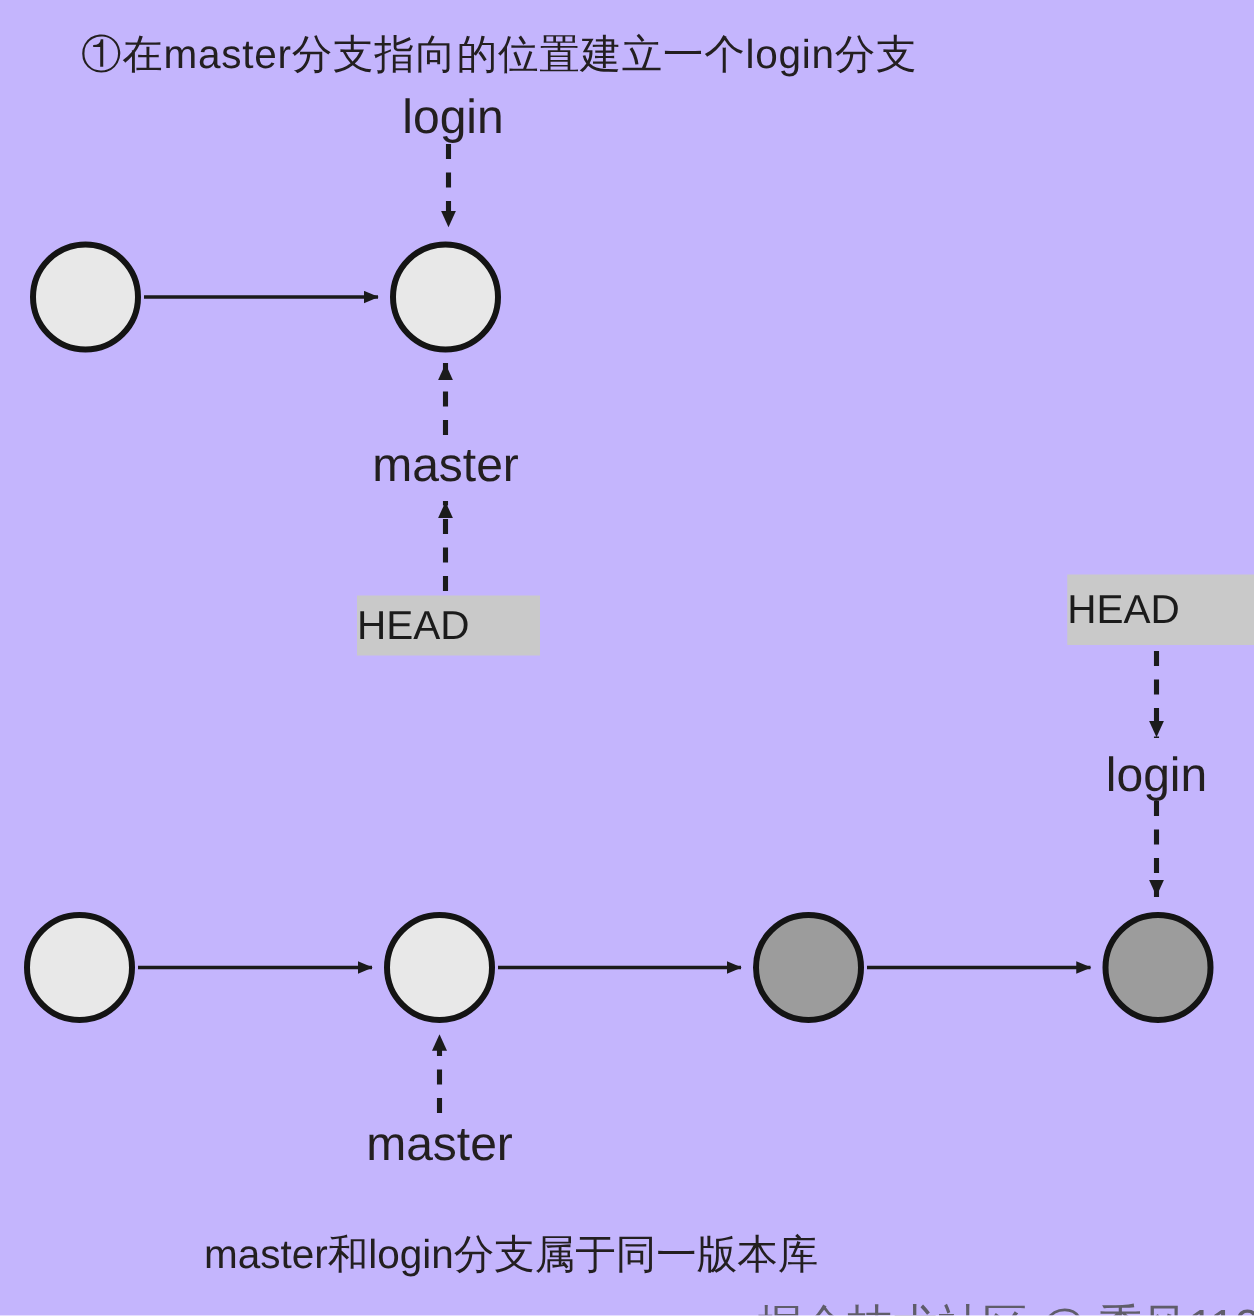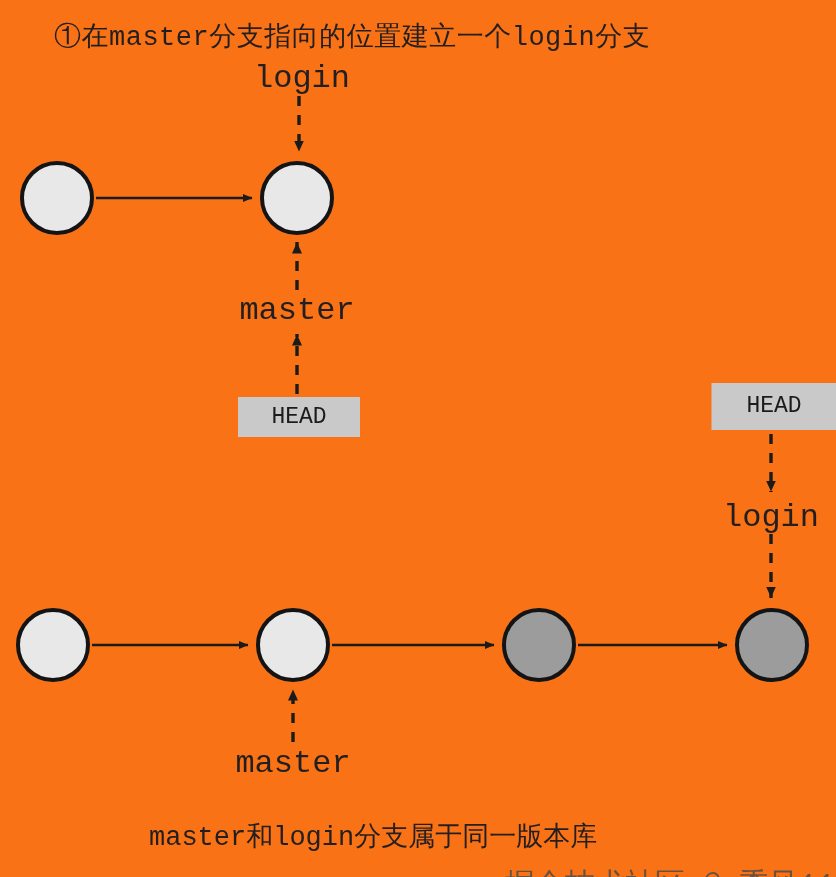--- a/index.html
+++ b/index.html
@@ -4,43 +4,43 @@
 <style>
   html, body {
     margin: 0;
     padding: 0;
     background: #ffffff;
   }
   #page {
     position: relative;
     width: 836px;
     height: 877px;
-    background: #f97316;
+    background: #c4b5fd;
     overflow: hidden;
-    font-family: Liberation Mono, monospace;
+    font-family: Liberation Sans, sans-serif;
     color: #1b1b1b;
   }
   .heading {
     position: absolute;
     font-size: 27px;
     font-weight: 400;
     letter-spacing: 0.5px;
     white-space: nowrap;
     color: #231f20;
   }
   #heading-step1 { left: 54px; top: 18px; }
   #heading-step2 { left: 26px; top: 512px; }
 
   .caption {
     position: absolute;
     font-size: 27px;
     white-space: nowrap;
     color: #231f20;
   }
-  #caption-footer { left: 149px; top: 818px; }
+  #caption-footer { left: 136px; top: 818px; }
 
   .watermark {
     position: absolute;
     font-size: 30px;
     white-space: nowrap;
     color: #4a4a4a;
     opacity: 0.82;
     margin-top: 44px;
   }
   #watermark-brand { left: 505px; top: 820px; }
@@ -50,22 +50,22 @@
     font-size: 32px;
     white-space: nowrap;
     color: #231f20;
     transform: translate(-50%, -50%);
   }
 
   .head-box {
     position: absolute;
     background: #c9c9c9;
     color: #1b1b1b;
-    font-size: 23px;
-    text-align: center;
+    font-size: 27px;
+    text-align: left;
     line-height: 40px;
     transform: translate(-50%, 0);
     white-space: nowrap;
   }
   #head-box-1 { left: 299px; top: 397px; width: 122px; height: 40px; }
   #head-box-2 { left: 774px; top: 383px; width: 125px; height: 47px; line-height: 47px; }
 
   .node {
     position: absolute;
     border-radius: 50%;

